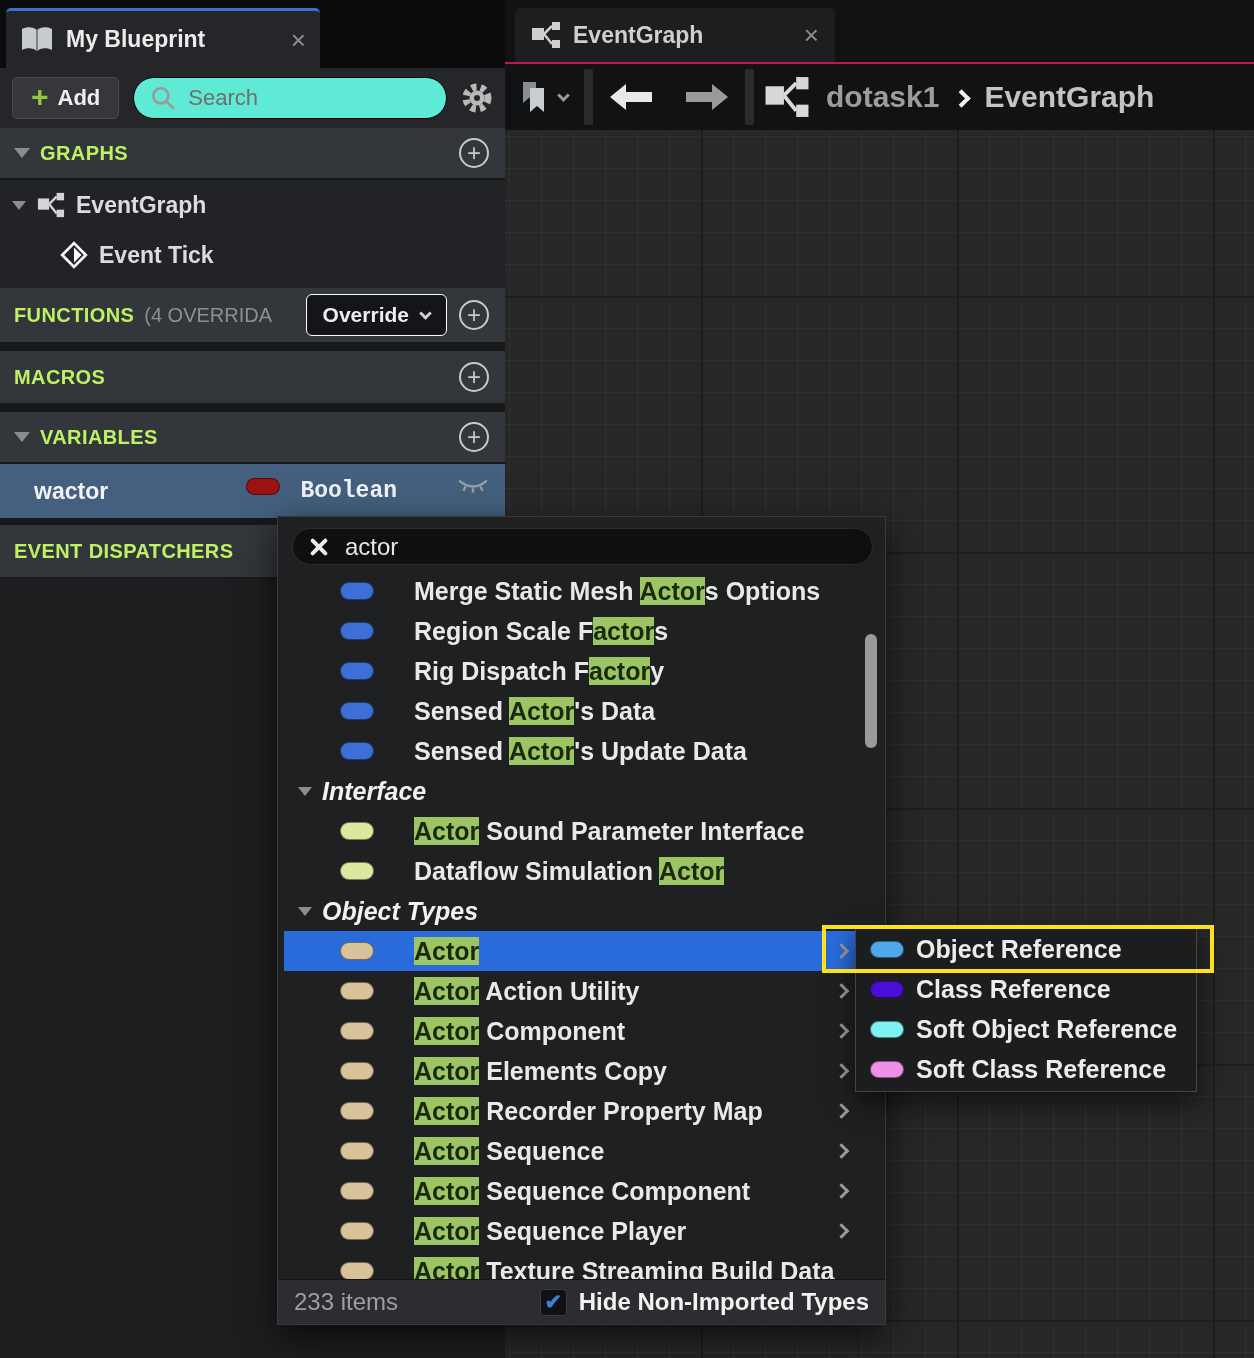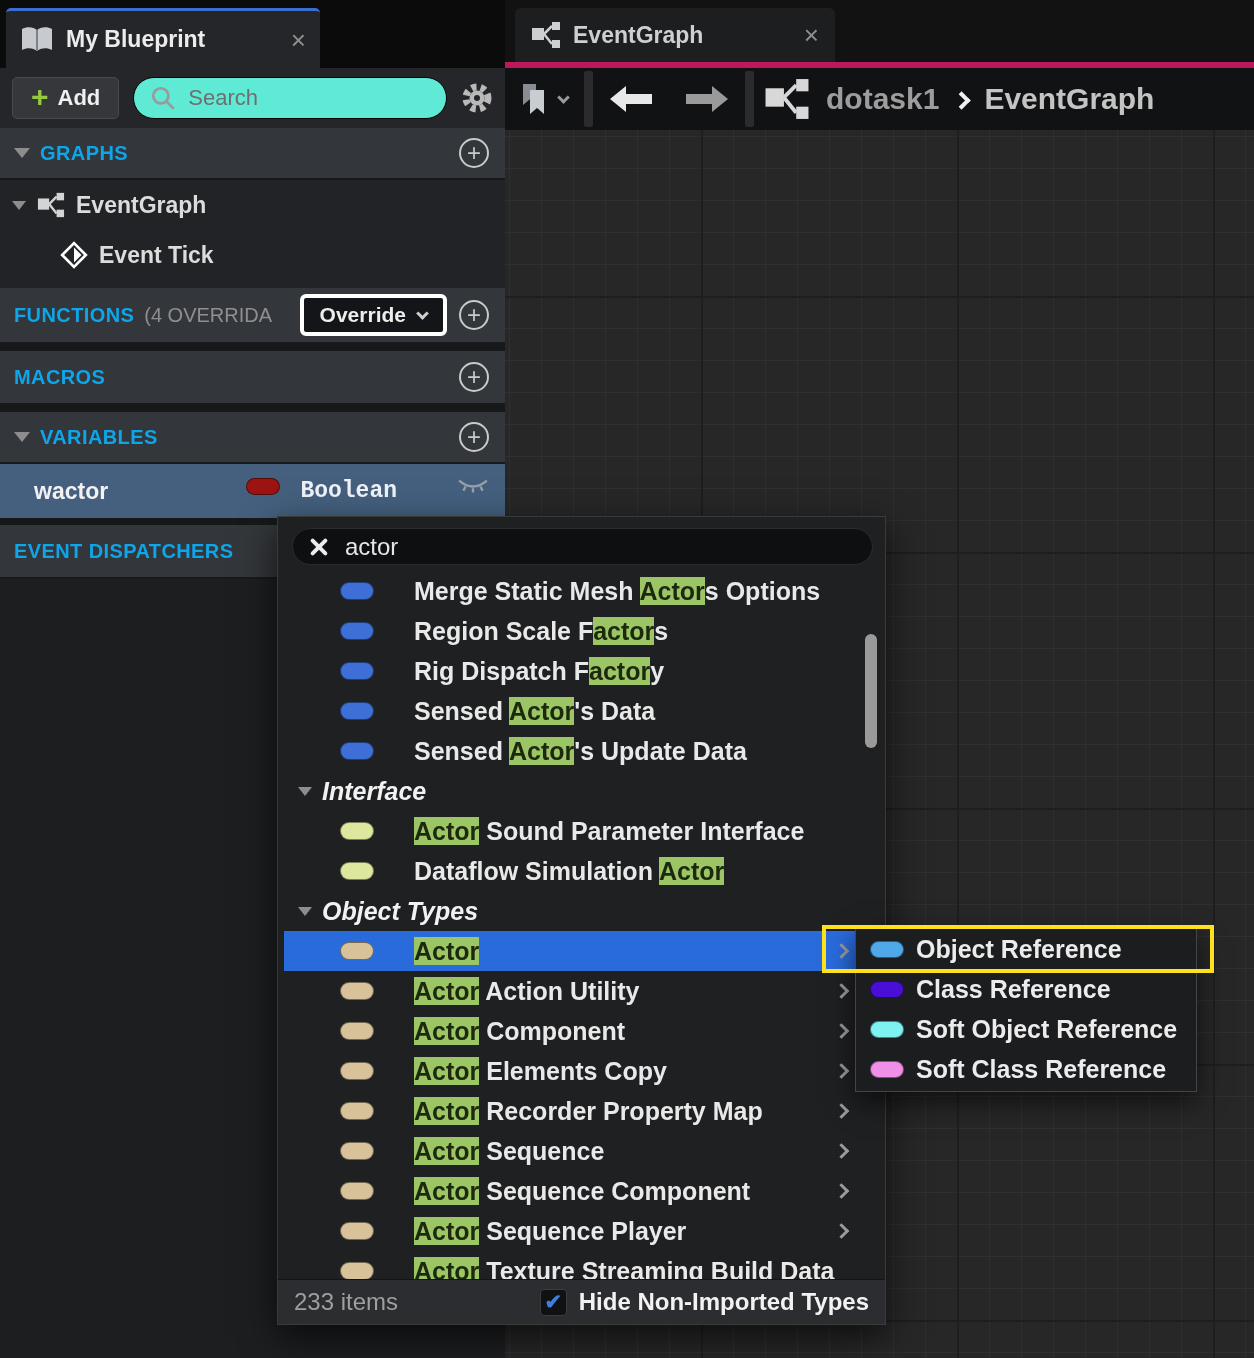--- a/index.html
+++ b/index.html
@@ -6,21 +6,21 @@
   html,body { width:1254px; height:1358px; background:#0a0a0a; overflow:hidden;
               font-family:"Liberation Sans", sans-serif; }
 
   
   .graph-panel { position:absolute; left:505px; top:0; width:749px; height:1358px; background:#161616; }
   .gp-tabstrip { position:relative; height:62px; background:#121212; }
   .gp-tab { position:absolute; left:10px; top:8px; width:320px; height:54px; background:#1d1e20;
             border-radius:6px 6px 0 0; display:flex; align-items:center; gap:12px; padding:0 16px; }
   .gp-tab-label { font-size:23px; font-weight:600; color:#cfcfcf; }
   .tab-close { margin-left:auto; font-size:26px; color:#8f8f8f; line-height:1; }
-  .gp-toolbar { height:68px; background:#111214; display:flex; align-items:center; border-top:6px solid #be185d; }
+  .gp-toolbar { height:68px; background:#111214; display:flex; align-items:center; border-top:2px solid #be185d; }
   .tb-group { display:flex; align-items:center; gap:10px; padding:0 16px; }
   .tb-sep { width:9px; height:56px; background:#2b2b2d; border-radius:2px; }
   .crumb { display:flex; align-items:center; gap:16px; padding-left:10px; }
   .crumb-root { font-size:30px; font-weight:600; color:#9d9d9d; }
   .crumb-cur  { font-size:30px; font-weight:600; color:#c4c4c4; }
   .crumb-chev { width:13px; height:13px; border-right:4px solid #f0f0f0; border-bottom:4px solid #f0f0f0;
                 transform:rotate(-45deg); margin-top:2px; }
   .gp-canvas { position:absolute; left:0; top:130px; right:0; bottom:0;
     background-color:#272727;
     background-image:
@@ -41,35 +41,35 @@
   .lp-addrow { height:60px; background:#242629; display:flex; align-items:center; gap:14px; padding:0 12px; }
   .add-btn { height:42px; background:#35373b; border:1px solid #47494e; border-radius:5px;
              display:flex; align-items:center; gap:9px; padding:0 18px; }
   .add-plus { font-size:30px; font-weight:700; color:#95c83e; line-height:1; margin-top:-3px; }
   .add-label { font-size:22px; font-weight:700; color:#f0f0f0; }
   .lp-search { flex:1; height:42px; background:#5eead4; border:1px solid #040404; border-radius:21px;
                display:flex; align-items:center; gap:12px; padding:0 16px; }
   .lp-search-ph { font-size:22px; color:#6f6f6f; }
   .lp-head { position:relative; height:52px; background:#33363a; display:flex; align-items:center;
              gap:10px; padding:0 14px; border-bottom:2px solid #18191b; }
-  .lp-head-label { font-size:20px; font-weight:700; color:#0ea5e9; letter-spacing:.4px; white-space:nowrap; }
+  .lp-head-label { font-size:20px; font-weight:700; color:#bef264; letter-spacing:.4px; white-space:nowrap; }
   .lp-head-suffix { font-size:20px; font-weight:400; color:#8f8f8f; white-space:nowrap; }
   .tri { width:0; height:0; border-left:8px solid transparent; border-right:8px solid transparent;
          border-top:10px solid #8d8d8d; flex:none; }
   .tri.sm { border-left-width:7px; border-right-width:7px; border-top-width:9px; }
   .plus-circle { position:absolute; right:16px; top:50%; transform:translateY(-50%);
                  width:30px; height:30px; border:2px solid #c9c9c9; border-radius:50%;
                  color:#c9c9c9; font-size:24px; font-weight:400; display:flex; align-items:center;
                  justify-content:center; line-height:0; }
   .lp-body { background:#212326; padding-bottom:8px; }
   .lp-row { height:50px; display:flex; align-items:center; gap:11px; padding-left:12px; }
   .lp-row-label { font-size:23px; font-weight:600; color:#dcdcdc; }
   .lp-row.indent { padding-left:60px; }
   .ovr-btn { position:absolute; right:58px; top:50%; transform:translateY(-50%); height:42px;
-             background:#141518; border:4px solid #ffffff; border-radius:6px;
+             background:#141518; border:1px solid #ffffff; border-radius:6px;
              display:flex; align-items:center; gap:12px; padding:0 16px; }
   .ovr-label { font-size:21px; font-weight:700; color:#ededed; }
   .cd { width:9px; height:9px; border-right:3px solid #cfcfcf; border-bottom:3px solid #cfcfcf;
         transform:rotate(45deg); margin-top:-4px; }
   .row-wactor { height:54px; background:#44607e; display:flex; align-items:center; padding:0 16px 0 34px; }
   .wactor-name { font-size:23px; font-weight:600; color:#f2f2f2; }
   .wactor-right { margin-left:auto; display:flex; align-items:flex-start; gap:20px;font-family:Liberation Mono, monospace; }
   .pill { width:34px; height:17px; border-radius:9px; flex:none; border:1px solid rgba(0,0,0,.45); }
   .wactor-type { font-size:23px; font-weight:600; color:#eef2f8; }
   .lp-gap { height:7px; background:#17181a; }

